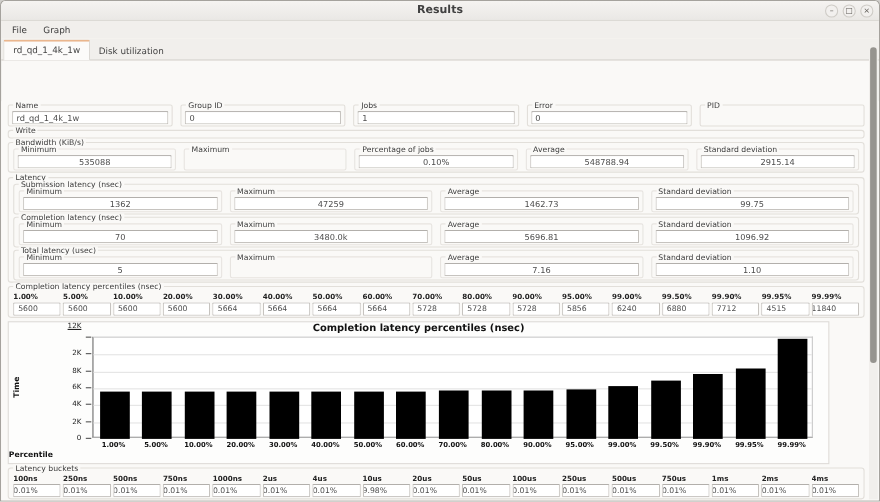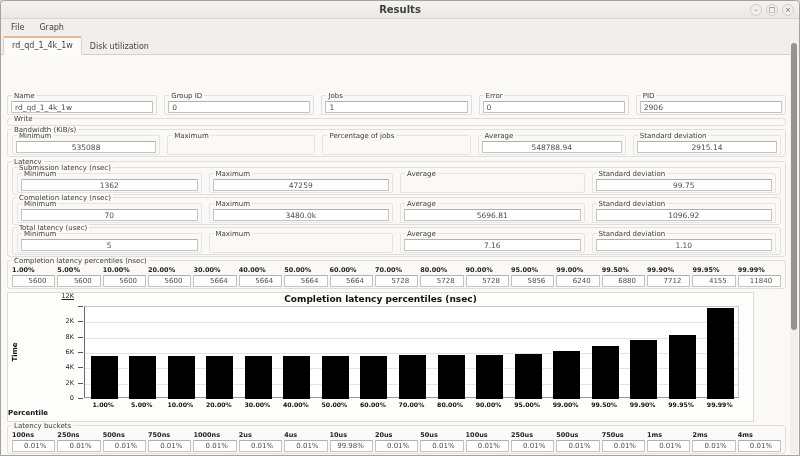--- a/index.html
+++ b/index.html
@@ -46,21 +46,21 @@
     padding:5px 4px 1px;margin-top:3px;}
   .gframe .field{border-color:#e7e4e0;}
   .sub{margin-top:2px;}
   .sub:first-of-type{margin-top:0;}
   #row1{margin-top:2px;}
   #latency-frame{margin-top:4px;}
   
   .cols{display:flex;gap:2px;}
   .col{flex:1;min-width:0;}
   .chead{font-size:6.5px;font-weight:bold;color:#232323;height:8px;line-height:8px;white-space:nowrap;overflow:hidden;}
-  .col .entry{justify-content:flex-end;margin-top:1px;font-size:7px;padding:0 8px;}
+  .col .entry{justify-content:flex-end;margin-top:1px;font-size:7px;padding:0 20px;}
   
   .chart{position:relative;width:747px;background:#fdfdfc;border:1px solid #dedbd7;overflow:hidden;}
   #chart1{height:130px;margin-top:3px;}
   #chart2{height:60px;margin-top:2px;}
   .ctitle{position:absolute;top:1px;left:0;right:0;text-align:center;
     font-size:9px;font-weight:bold;color:#111;}
   .plot{position:absolute;background:#fff;}
   .gridline{position:absolute;left:0;right:0;height:1px;background:#e4e4e4;}
   .bar{position:absolute;background:#000;}
   .ytick{position:absolute;text-align:right;font-size:6.5px;color:#222;line-height:7px;}
@@ -110,40 +110,40 @@
         <div class="field">
           <span class="flabel">Jobs</span>
           <div class="entry">1</div>
         </div>
         <div class="field">
           <span class="flabel">Error</span>
           <div class="entry">0</div>
         </div>
         <div class="field">
           <span class="flabel">PID</span>
-          <div class="entry">2906</div>
         </div>
       </div>
 
     <div class="gframe" id="write-frame">
       <span class="glabel">Write</span>
     </div>
 
     <div class="gframe" id="bandwidth-frame">
       <span class="glabel">Bandwidth (KiB/s)</span>
       <div class="row center">
           <div class="field">
             <span class="flabel">Minimum</span>
             <div class="entry">535088</div>
           </div>
           <div class="field">
             <span class="flabel">Maximum</span>
           </div>
           <div class="field">
             <span class="flabel">Percentage of jobs</span>
+            <div class="entry">0.10%</div>
           </div>
           <div class="field">
             <span class="flabel">Average</span>
             <div class="entry">548788.94</div>
           </div>
           <div class="field">
             <span class="flabel">Standard deviation</span>
             <div class="entry">2915.14</div>
           </div>
         </div>
@@ -157,20 +157,21 @@
             <div class="field">
               <span class="flabel">Minimum</span>
               <div class="entry">1362</div>
             </div>
             <div class="field">
               <span class="flabel">Maximum</span>
               <div class="entry">47259</div>
             </div>
             <div class="field">
               <span class="flabel">Average</span>
+              <div class="entry">1462.73</div>
             </div>
             <div class="field">
               <span class="flabel">Standard deviation</span>
               <div class="entry">99.75</div>
             </div>
           </div>
       </div>
       <div class="gframe sub">
         <span class="glabel">Completion latency (nsec)</span>
         <div class="row center">
@@ -272,21 +273,21 @@
           <div class="col">
             <div class="chead">99.50%</div>
             <div class="entry">6880</div>
           </div>
           <div class="col">
             <div class="chead">99.90%</div>
             <div class="entry">7712</div>
           </div>
           <div class="col">
             <div class="chead">99.95%</div>
-            <div class="entry">4155</div>
+            <div class="entry">4515</div>
           </div>
           <div class="col">
             <div class="chead">99.99%</div>
             <div class="entry">11840</div>
           </div>
         </div>
     </div>
 
     <div class="chart" id="chart1">
         <div class="ctitle">Completion latency percentiles (nsec)</div>

